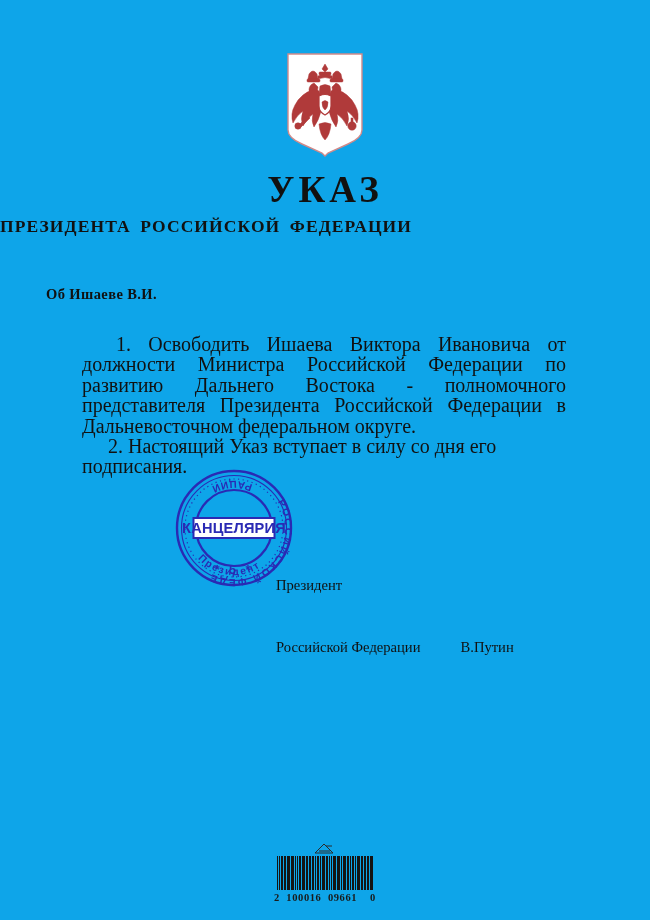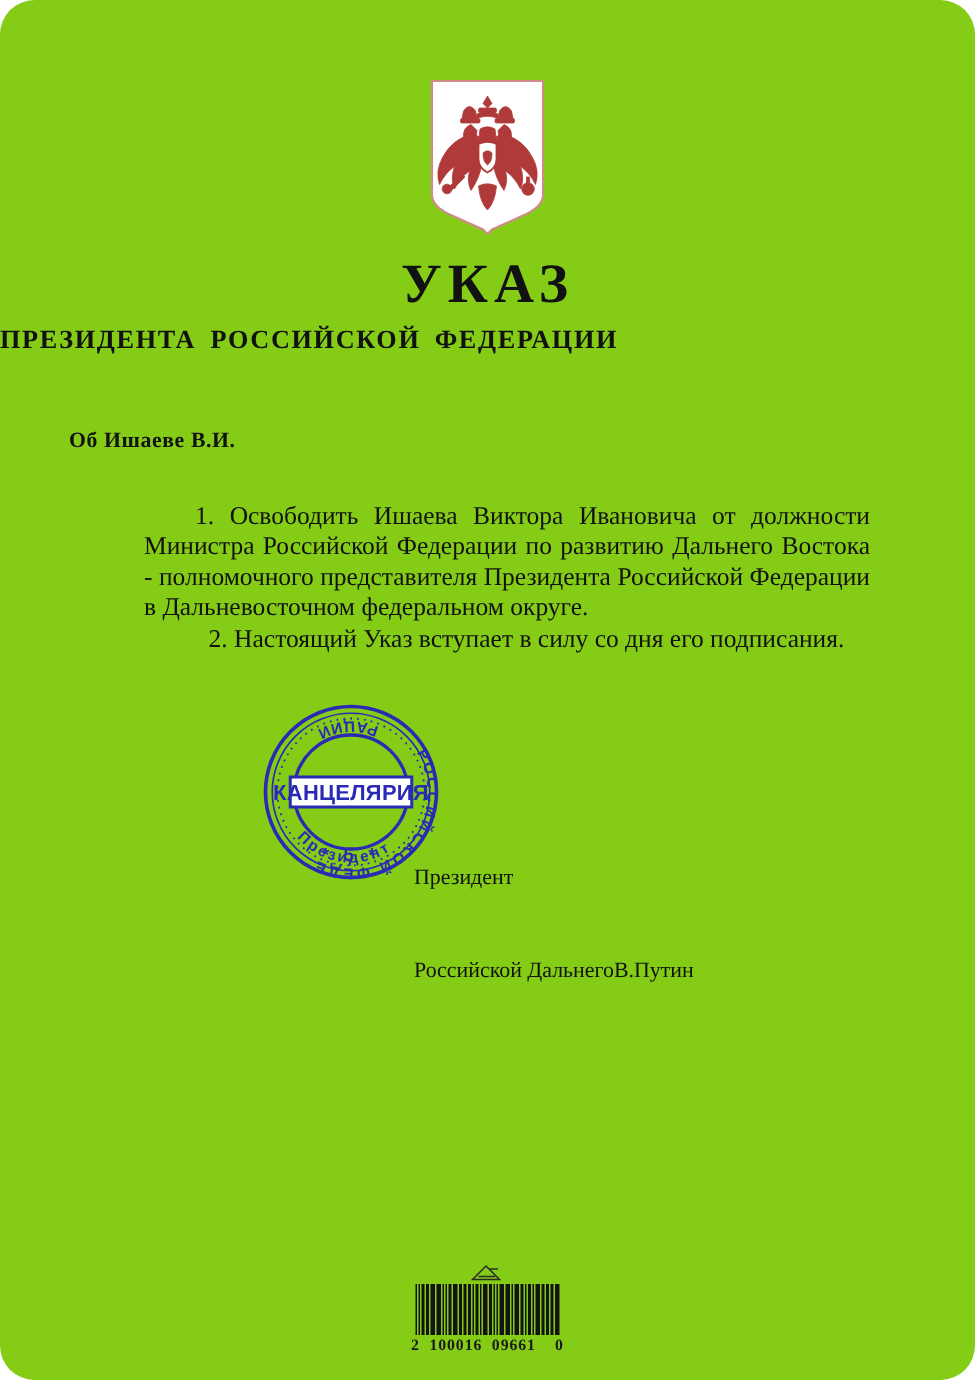--- a/index.html
+++ b/index.html
@@ -12,22 +12,21 @@
     height: 920px;
     position: relative;
     font-family: "Liberation Serif", "DejaVu Serif", serif;
     color: #111111;
     overflow: hidden;
   }
 
   .page {
     position: absolute;
     inset: 0;
-    background: #84cc16;
-    border-radius: 23px;
+    background: #0ea5e9;
   }
 
   
   .emblem-wrap {
     position: absolute;
     top: 52px;
     left: 0;
     width: 100%;
     display: flex;
     justify-content: center;
@@ -73,36 +72,36 @@
     font-size: 14.5px;
     font-weight: 700;
     letter-spacing: 0.4px;
     margin-left: 46px;
   }
 
   
   .body-block {
     position: absolute;
     top: 334px;
-    left: 96px;
+    left: 82px;
     width: 484px;
-    font-size: 17px;
+    font-size: 20px;
     line-height: 20.4px;
   }
   .body-block p {
     margin: 0;
     text-align: justify;
     text-justify: inter-word;
   }
   .body-block p.indent {
     text-indent: 34px;
   }
   .body-block p.clause2 {
     text-indent: 26px;
-    text-align: center;
+    text-align: left;
   }
 
   
   .stamp {
     position: absolute;
     left: 172px;
     top: 466px;
     width: 124px;
     height: 124px;
     pointer-events: none;
@@ -115,20 +114,21 @@
     top: 534px;
     left: 276px;
     font-size: 14.6px;
     line-height: 20.5px;
     white-space: pre;
   }
   .sig-line1 { display: block; }
   .sig-line2 { display: block; }
   .sig-name {
     display: inline-block;
+    margin-left: 40px;
   }
 
   
   .colophon {
     position: absolute;
     top: 598px;
     left: 82px;
     font-size: 14.6px;
     line-height: 20.6px;
   }
@@ -253,21 +253,21 @@
         <text x="62" y="108" text-anchor="middle" font-size="12.5" letter-spacing="3">* 5 *</text>
       </g>
 
       <rect x="21.5" y="52" width="81" height="20" fill="#ffffff" stroke="#2a2ab4" stroke-width="2"></rect>
       <text x="62" y="67.4" text-anchor="middle" fill="#2a2ab4" font-family="Liberation Sans, DejaVu Sans, sans-serif" font-size="14.6" font-weight="700" letter-spacing="0.2">КАНЦЕЛЯРИЯ</text>
     </svg>
   </div>
 
   <div class="signature">
     <span class="sig-line1">Президент</span>
-    <span class="sig-line2"><span>Российской Дальнего</span><span class="sig-name">В.Путин</span></span>
+    <span class="sig-line2"><span>Российской Федерации</span><span class="sig-name">В.Путин</span></span>
   </div>
 
 
   <div class="barcode-area">
     <svg class="barcode-mark" viewBox="0 0 26 13" aria-hidden="true">
       <path d="M3 11 L12 2 L21 11 Z" fill="none" stroke="#2b2b2b" stroke-width="1"></path>
       <path d="M7 9 H18" stroke="#2b2b2b" stroke-width="1"></path>
       <path d="M14 4 H20" stroke="#2b2b2b" stroke-width="1"></path>
     </svg>
     <div class="barcode-bars" id="barcode-bars">

